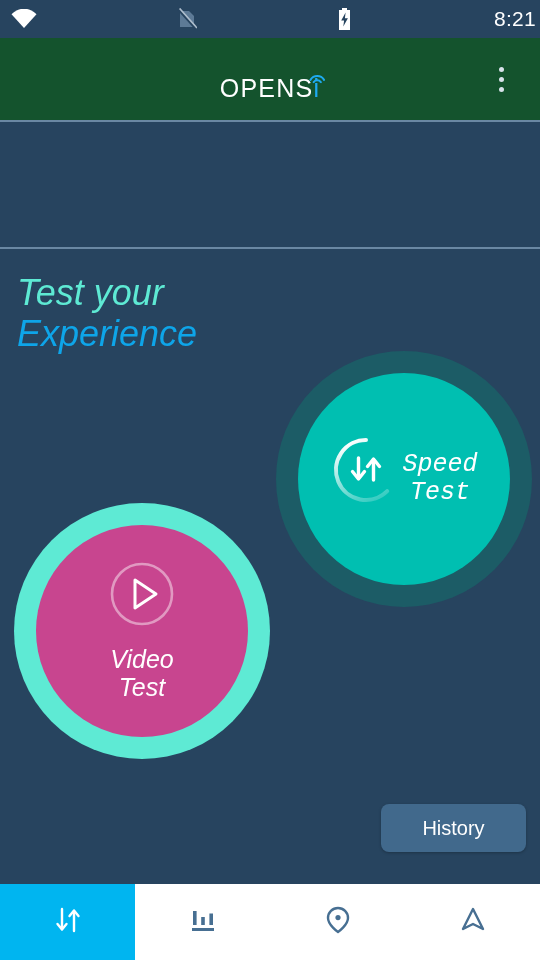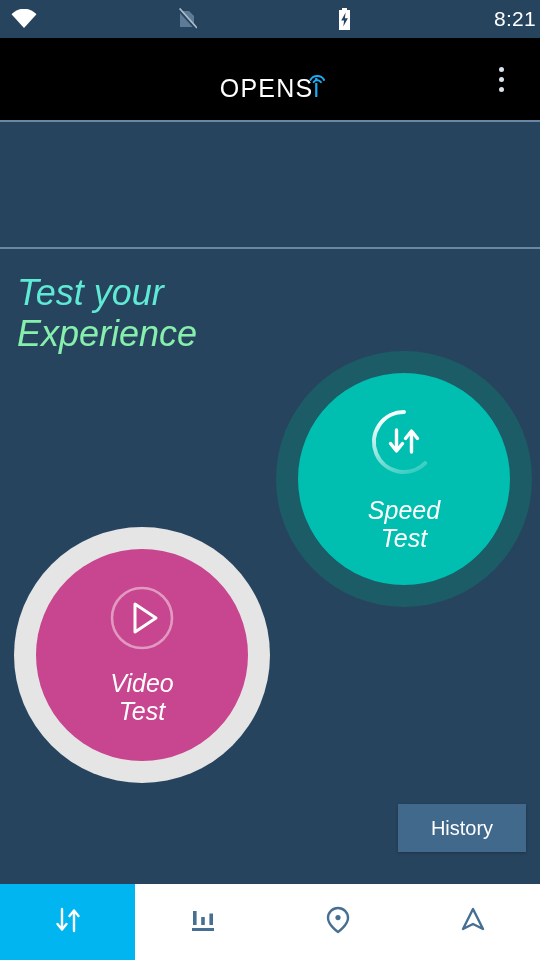--- a/index.html
+++ b/index.html
@@ -26,21 +26,21 @@
   .sb-icon { display:flex; align-items:center; }
   .sb-time {
     color:#ffffff; font-size:21px; font-weight:500;
     letter-spacing:0.3px; margin-left:2px;
   }
 
   
   .appbar {
     position:absolute; top:38px; left:0;
     width:540px; height:82px;
-    background:#000000;
+    background:#14532d;
   }
   .logo {
     position:absolute; left:50%; top:50px;
     transform:translate(-50%,-50%);
     display:flex; align-items:baseline;
     font-size:25px; font-weight:400;
     letter-spacing:1.2px;
     color:#ffffff;
     white-space:nowrap;
   }
@@ -72,68 +72,68 @@
     border-bottom:2px solid #6a88a3;
   }
 
   
   .headline {
     position:absolute; left:17px; top:272px;
     font-style:italic; font-size:36px;
     line-height:41px; font-weight:400;
   }
   .headline .l1 { color:#5eead4; display:block; }
-  .headline .l2 { color:#86efac; display:block; }
+  .headline .l2 { color:#0ea5e9; display:block; }
 
   
   .circle-btn {
     position:absolute;
     border-radius:50%;
     display:flex; flex-direction:column;
     align-items:center; justify-content:center;
     cursor:pointer;
   }
   .speed-outer {
     left:276px; top:351px;
     width:256px; height:256px;
     background:#1c5c66;
   }
   .speed-inner {
     width:212px; height:212px;
     border-radius:50%;
     background:#00bfb1;
-    display:flex; flex-direction:column;
-    align-items:center; justify-content:center;
+    display:flex; flex-direction:row;
+    align-items:center; justify-content:center;font-family:Liberation Mono, monospace;
   }
   .video-outer {
-    left:14px; top:527px;
+    left:14px; top:503px;
     width:256px; height:256px;
-    background:#e5e5e5;
+    background:#5eead4;
   }
   .video-inner {
     width:212px; height:212px;
     border-radius:50%;
     background:#c8458f;
     display:flex; flex-direction:column;
     align-items:center; justify-content:center;
   }
   .circle-icon { margin-bottom:14px; }
   .circle-label {
     color:#ffffff; font-style:italic;
     font-size:25px; line-height:28px;
     text-align:center; font-weight:400;
   }
   .circle-label .lbl-b { display:block; }
 
   
   .history-btn {
     position:absolute; right:14px; top:804px;
-    width:128px; height:48px;
+    width:145px; height:48px;
     background:#41698c;
-    border:none; border-radius:0;
+    border:none; border-radius:8px;
     color:#ffffff; font-size:20px;
     font-family:"Liberation Sans", sans-serif;
     cursor:pointer;
     box-shadow:0 1px 3px rgba(0,0,0,0.25);
   }
 
   
   .bottomnav {
     position:absolute; bottom:0; left:0;
     width:540px; height:76px;

